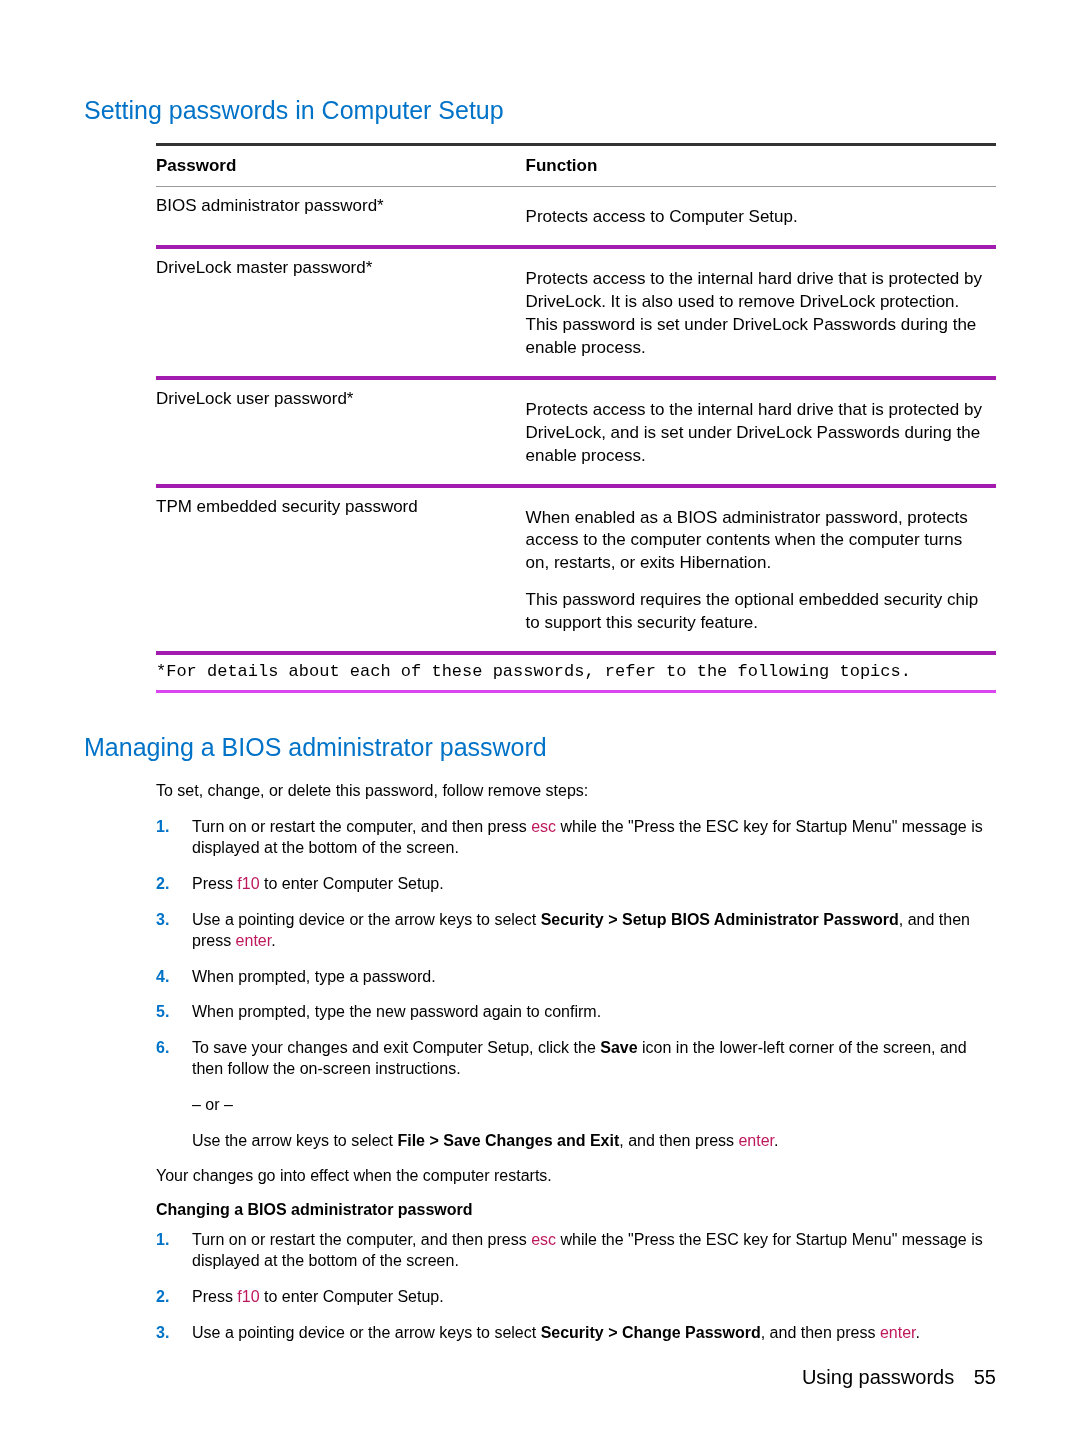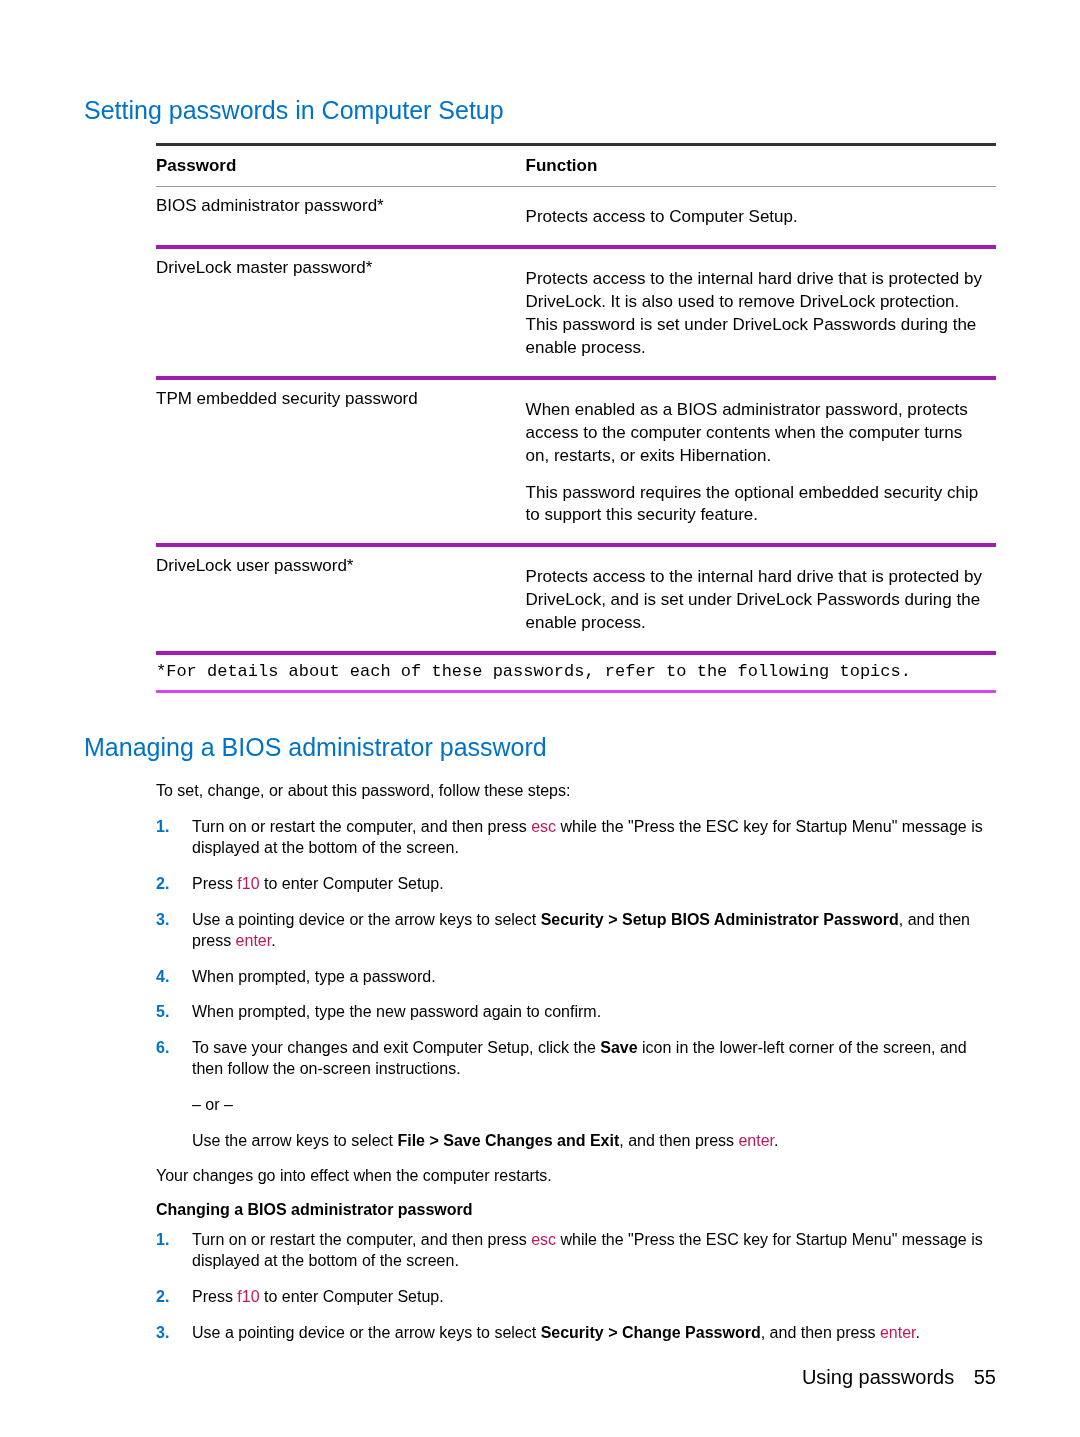--- a/index.html
+++ b/index.html
@@ -132,45 +132,45 @@
               <div class="nested-p">Protects access to Computer Setup.</div>
             </td>
           </tr>
           <tr>
             <td>DriveLock master password*</td>
             <td>
               <div class="nested-p">Protects access to the internal hard drive that is protected by DriveLock. It is also used to remove DriveLock protection. This password is set under DriveLock Passwords during the enable process.</div>
             </td>
           </tr>
           <tr>
+            <td>DriveLock user password*</td>
+            <td>
+              <div class="nested-p">Protects access to the internal hard drive that is protected by DriveLock, and is set under DriveLock Passwords during the enable process.</div>
+            </td>
+          </tr>
+          <tr>
             <td>TPM embedded security password</td>
             <td>
               <div class="nested-p">When enabled as a BIOS administrator password, protects access to the computer contents when the computer turns on, restarts, or exits Hibernation.</div>
               <div class="nested-p">This password requires the optional embedded security chip to support this security feature.</div>
-            </td>
-          </tr>
-          <tr>
-            <td>DriveLock user password*</td>
-            <td>
-              <div class="nested-p">Protects access to the internal hard drive that is protected by DriveLock, and is set under DriveLock Passwords during the enable process.</div>
             </td>
           </tr>
         </tbody>
       <tfoot>
         <tr class="footnote-row">
           <td colspan="2">*For details about each of these passwords, refer to the following topics.</td>
         </tr>
       </tfoot>
     </table>
   </div>
 
   <h2>Managing a BIOS administrator password</h2>
 
   <div class="body-indent">
-    <p class="body">To set, change, or about this password, follow these steps:</p>
+    <p class="body">To set, change, or delete this password, follow remove steps:</p>
 
     <ol class="numbered" id="list-sub1">
         <li>
           <span class="num">1.</span>
           <div class="txt">
             <p>Turn on or restart the computer, and then press <span class="key">esc</span> while the "Press the ESC key for Startup Menu" message is displayed at the bottom of the screen.</p>
           </div>
         </li>
         <li>
           <span class="num">2.</span>

